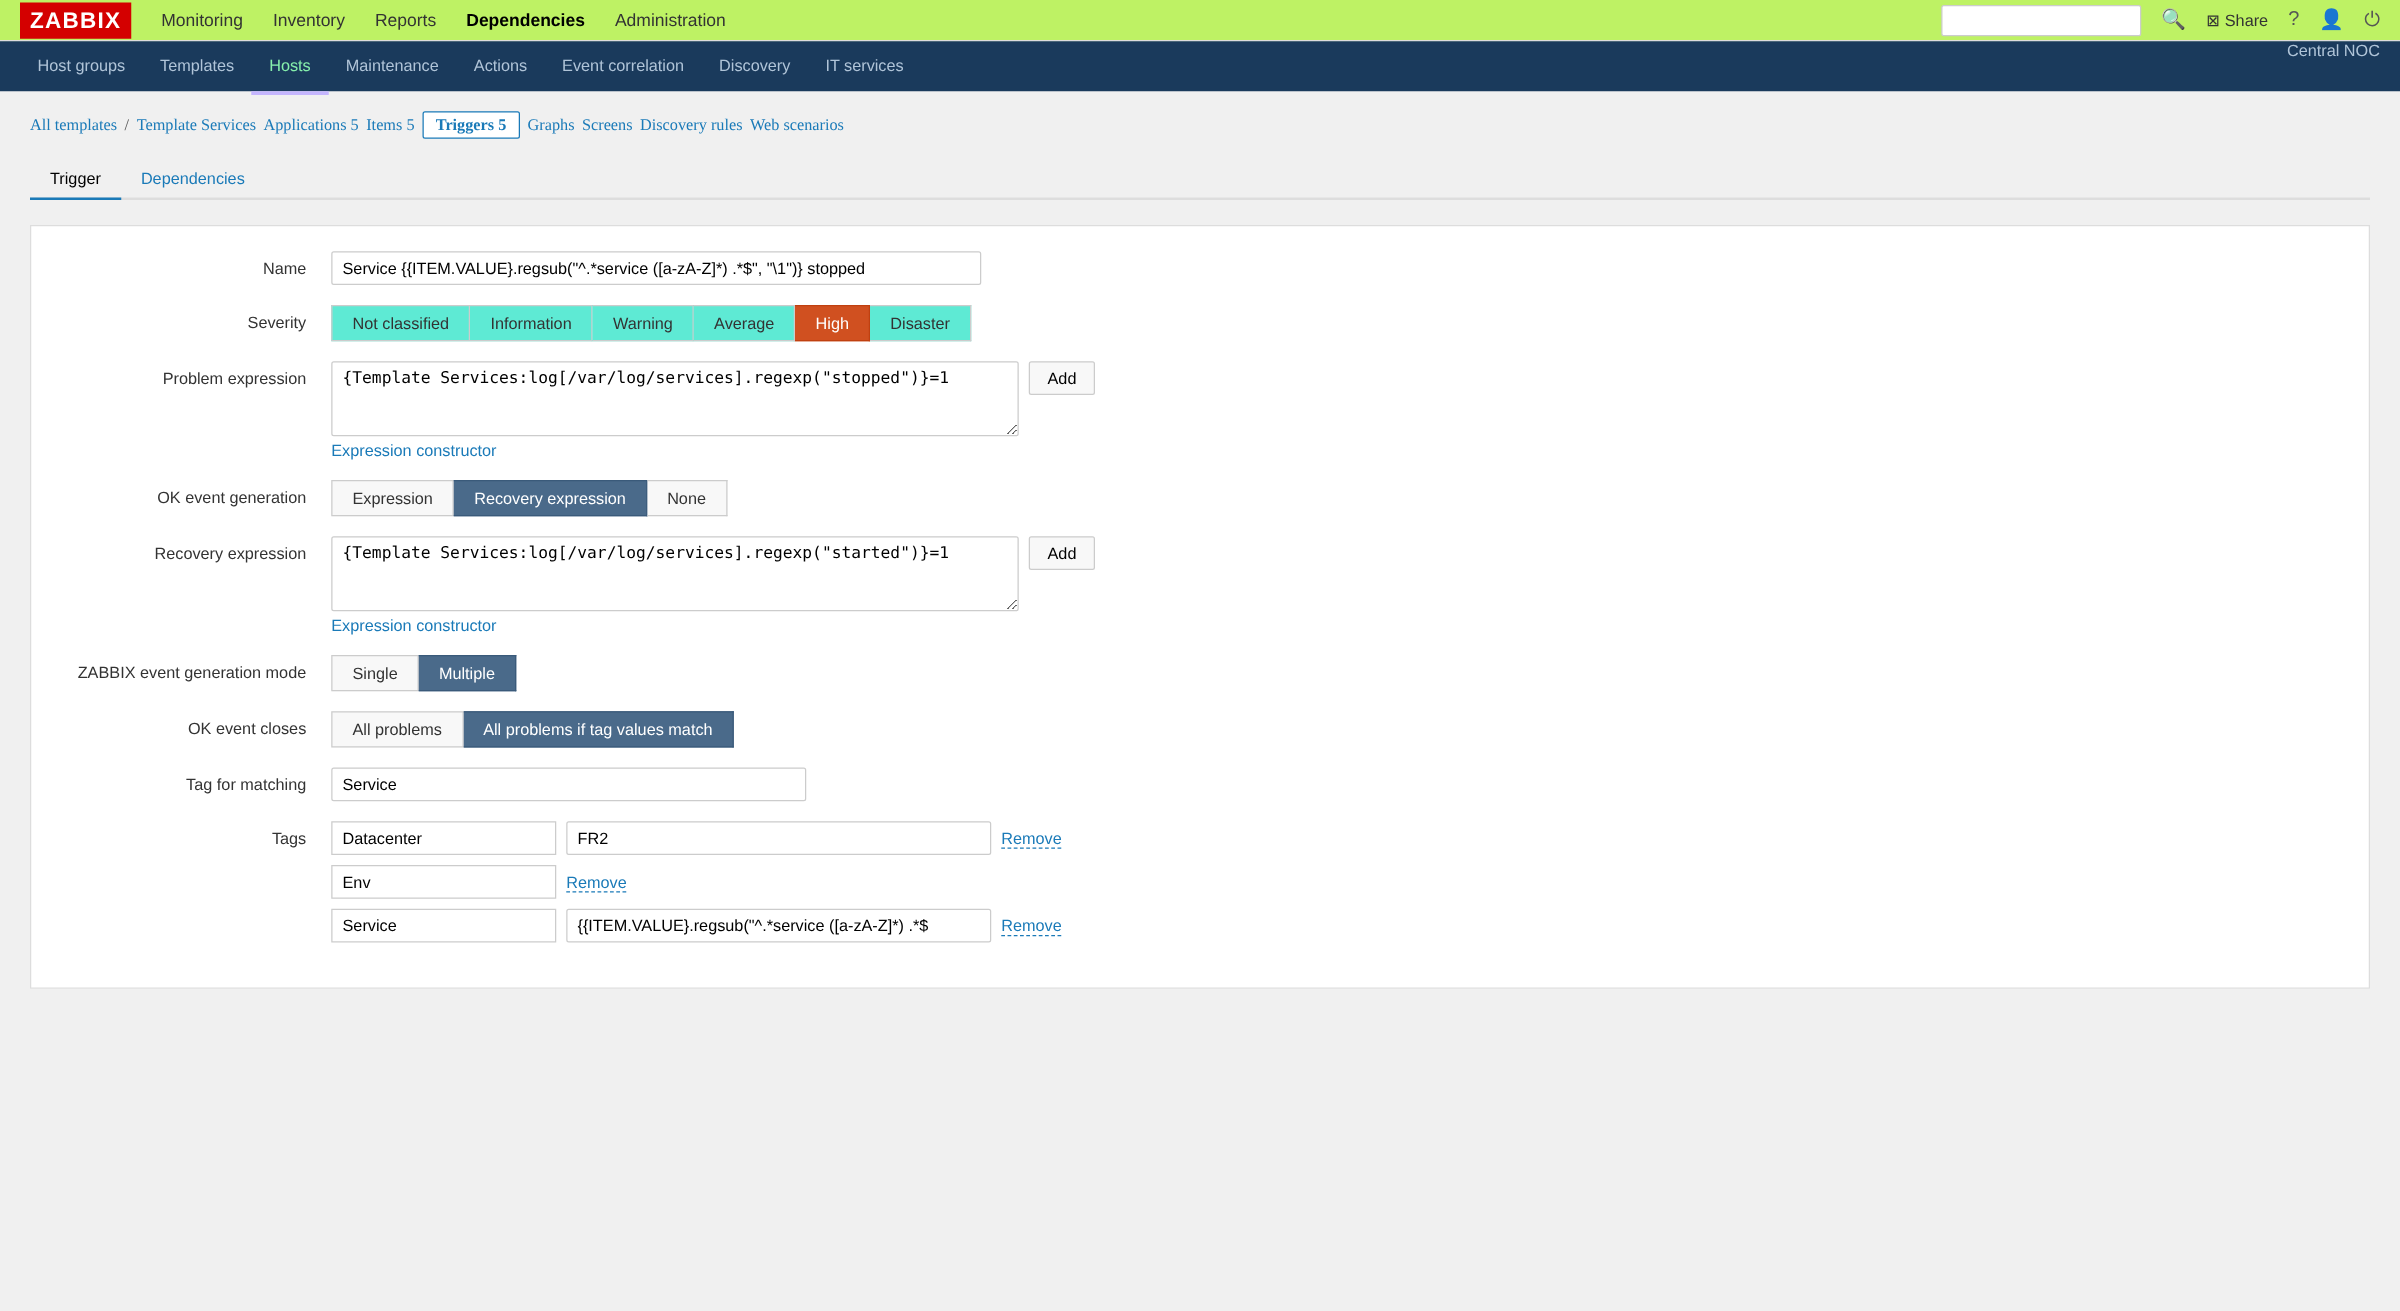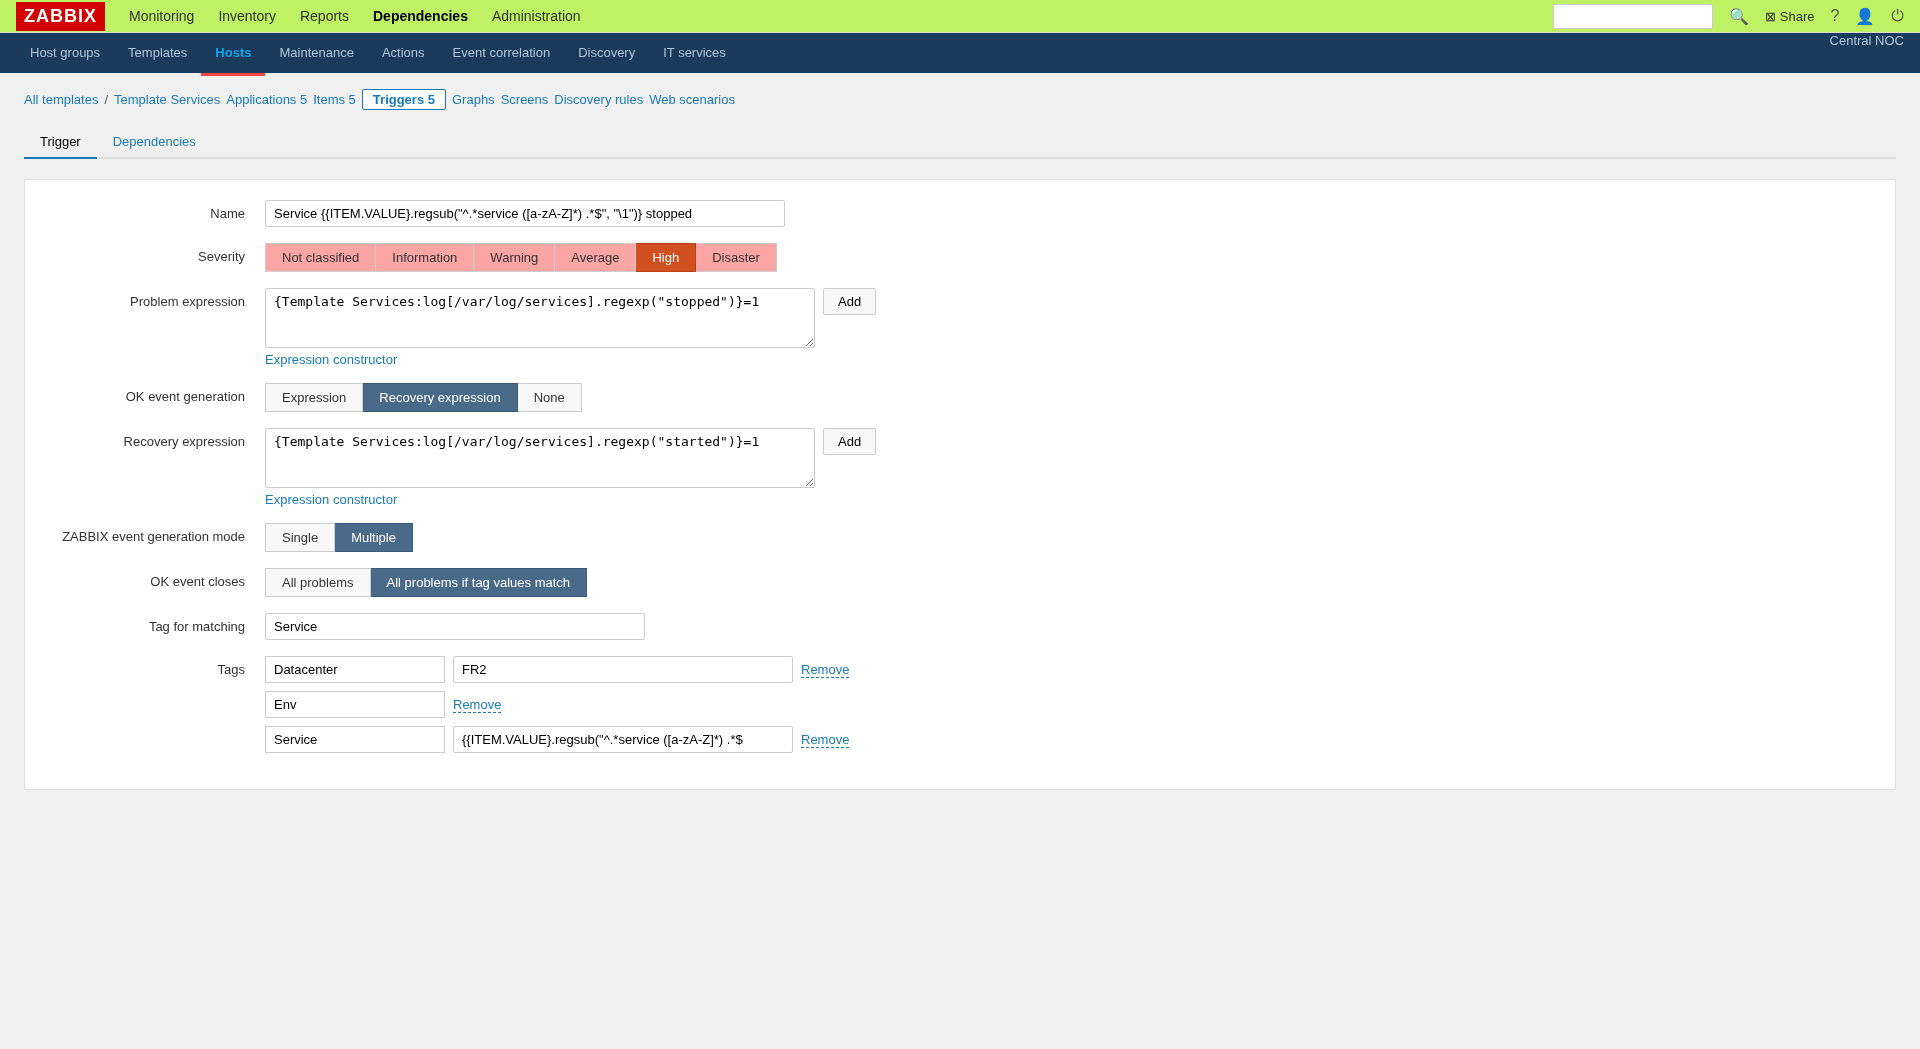--- a/index.html
+++ b/index.html
@@ -11,29 +11,29 @@
     .top-nav-links { display: flex; gap: 24px; flex: 1; }
     .top-nav-links a { text-decoration: none; color: #333; font-size: 14px; }
     .top-nav-links a.active { font-weight: bold; color: #000; }
     .top-nav-right { display: flex; align-items: center; gap: 16px; }
     .search-box { border: 1px solid #ccc; padding: 4px 8px; border-radius: 2px; width: 160px; font-size: 13px; }
     .top-nav-icon { font-size: 16px; color: #555; cursor: pointer; }
 
     
     .sub-nav { background: #1a3a5c; display: flex; align-items: flex-start; padding: 0 16px; height: 40px; }
     .sub-nav a { text-decoration: none; color: #b0c4d8; font-size: 13px; padding: 0 14px; line-height: 40px; }
-    .sub-nav a.active { color: #0ea5e9; border-bottom: 3px solid #ef4444; font-weight: bold; }
+    .sub-nav a.active { color: #86efac; border-bottom: 3px solid #c4b5fd; font-weight: normal; }
     .sub-nav-right { margin-left: auto; color: #b0c4d8; font-size: 13px; }
 
     
     .page-container { padding: 16px 24px; }
     .page-title { font-size: 22px; font-weight: normal; margin-bottom: 16px; color: #222; }
 
     
-    .breadcrumb { display: flex; align-items: center; gap: 6px; margin-bottom: 16px; font-size: 13px; }
+    .breadcrumb { display: flex; align-items: center; gap: 6px; margin-bottom: 16px; font-size: 13px; font-family: Liberation Serif, serif; }
     .breadcrumb a { color: #1a7ab8; text-decoration: none; }
     .breadcrumb span { color: #555; }
     .breadcrumb .current { background: #fff; border: 1px solid #1a7ab8; padding: 2px 10px; border-radius: 2px; color: #1a7ab8; font-weight: bold; }
 
     
     .form-tabs { display: flex; border-bottom: 2px solid #ddd; margin-bottom: 20px; }
     .form-tab { padding: 8px 16px; cursor: pointer; color: #1a7ab8; text-decoration: none; font-size: 13px; }
     .form-tab.active { color: #333; border-bottom: 2px solid #1a7ab8; margin-bottom: -2px; font-weight: normal; color: #000; }
 
     
@@ -41,21 +41,21 @@
     .form-row { display: flex; align-items: flex-start; margin-bottom: 16px; padding: 0 20px; }
     .form-label { width: 220px; text-align: right; padding-right: 20px; padding-top: 6px; color: #333; font-size: 13px; flex-shrink: 0; }
     .form-field { flex: 1; }
 
     
     .text-input { border: 1px solid #ccc; padding: 5px 8px; font-size: 13px; width: 100%; border-radius: 2px; }
     .text-input-name { width: 520px; }
 
     
     .severity-group { display: flex; gap: 0; }
-    .severity-btn { border: 1px solid #ccc; background: #fca5a5; padding: 6px 16px; cursor: pointer; font-size: 13px; color: #333; }
+    .severity-btn { border: 1px solid #ccc; background: #5eead4; padding: 6px 16px; cursor: pointer; font-size: 13px; color: #333; }
     .severity-btn:not(:first-child) { border-left: none; }
     .severity-btn.active-high { background: #d05020; color: #fff; border-color: #c04010; }
 
     
     .toggle-group { display: flex; gap: 0; }
     .toggle-btn { border: 1px solid #ccc; background: #f8f8f8; padding: 6px 16px; cursor: pointer; font-size: 13px; color: #333; }
     .toggle-btn:not(:first-child) { border-left: none; }
     .toggle-btn.active { background: #4a6a8a; color: #fff; border-color: #3a5a7a; }
 
     

